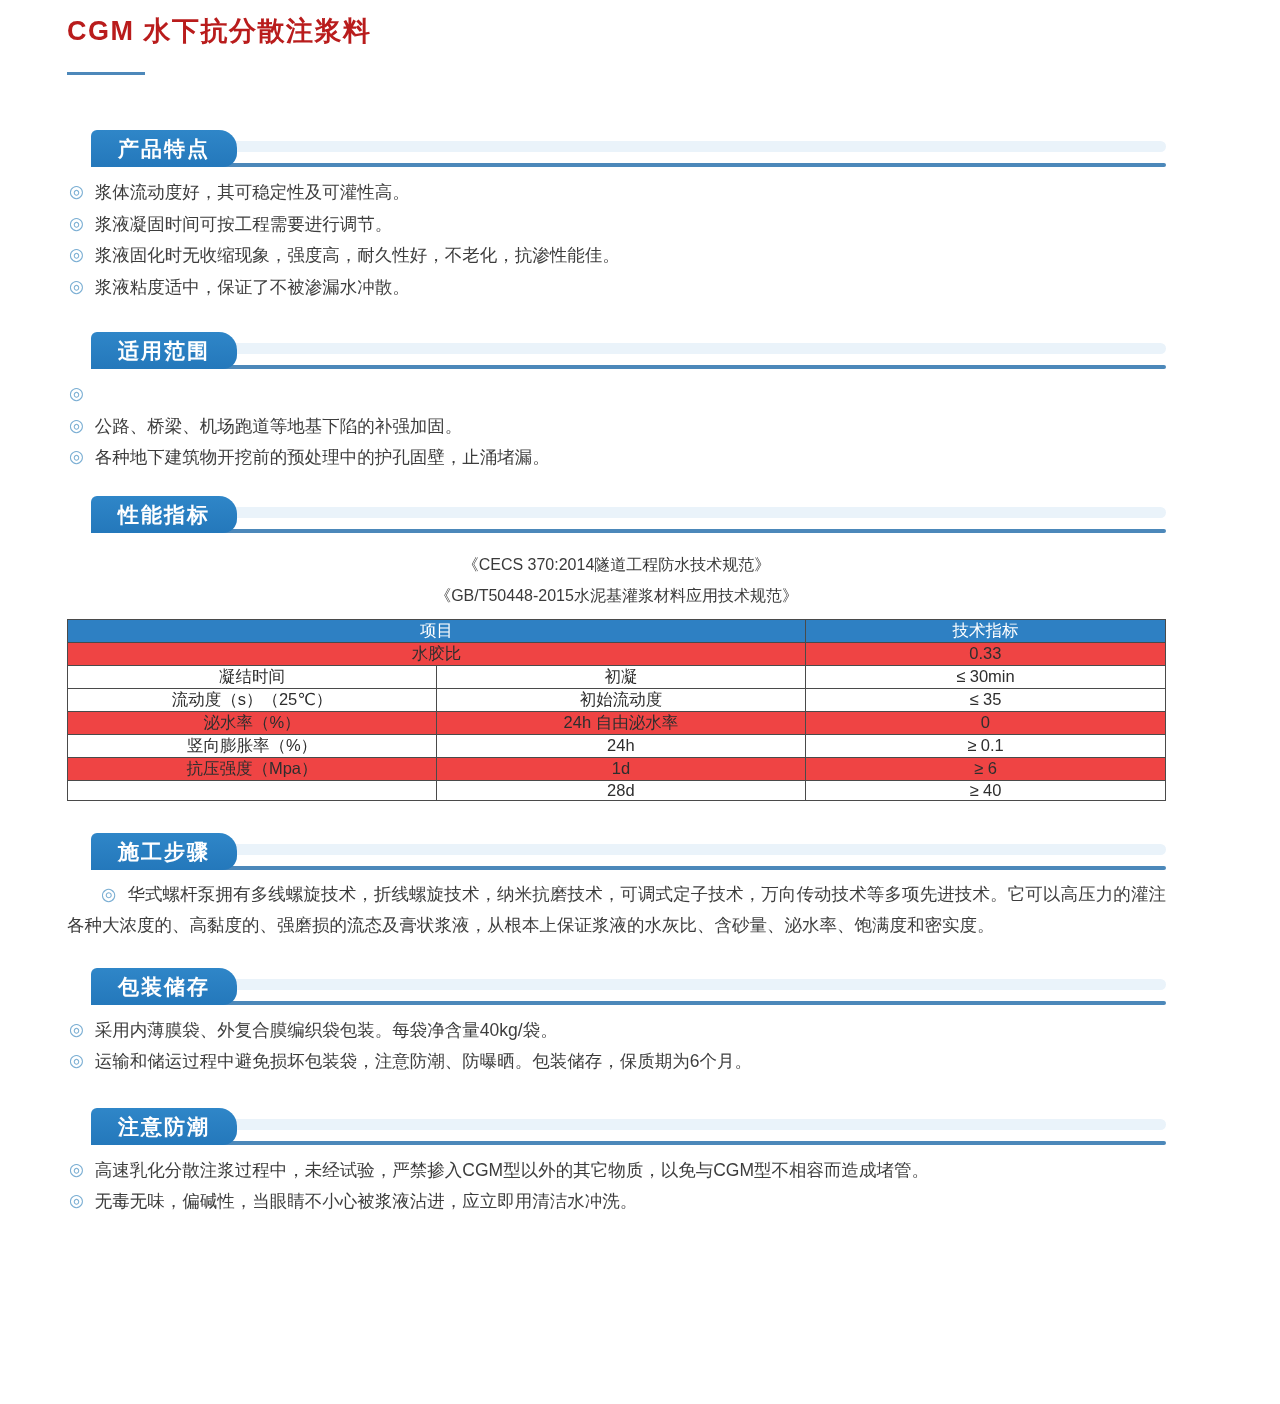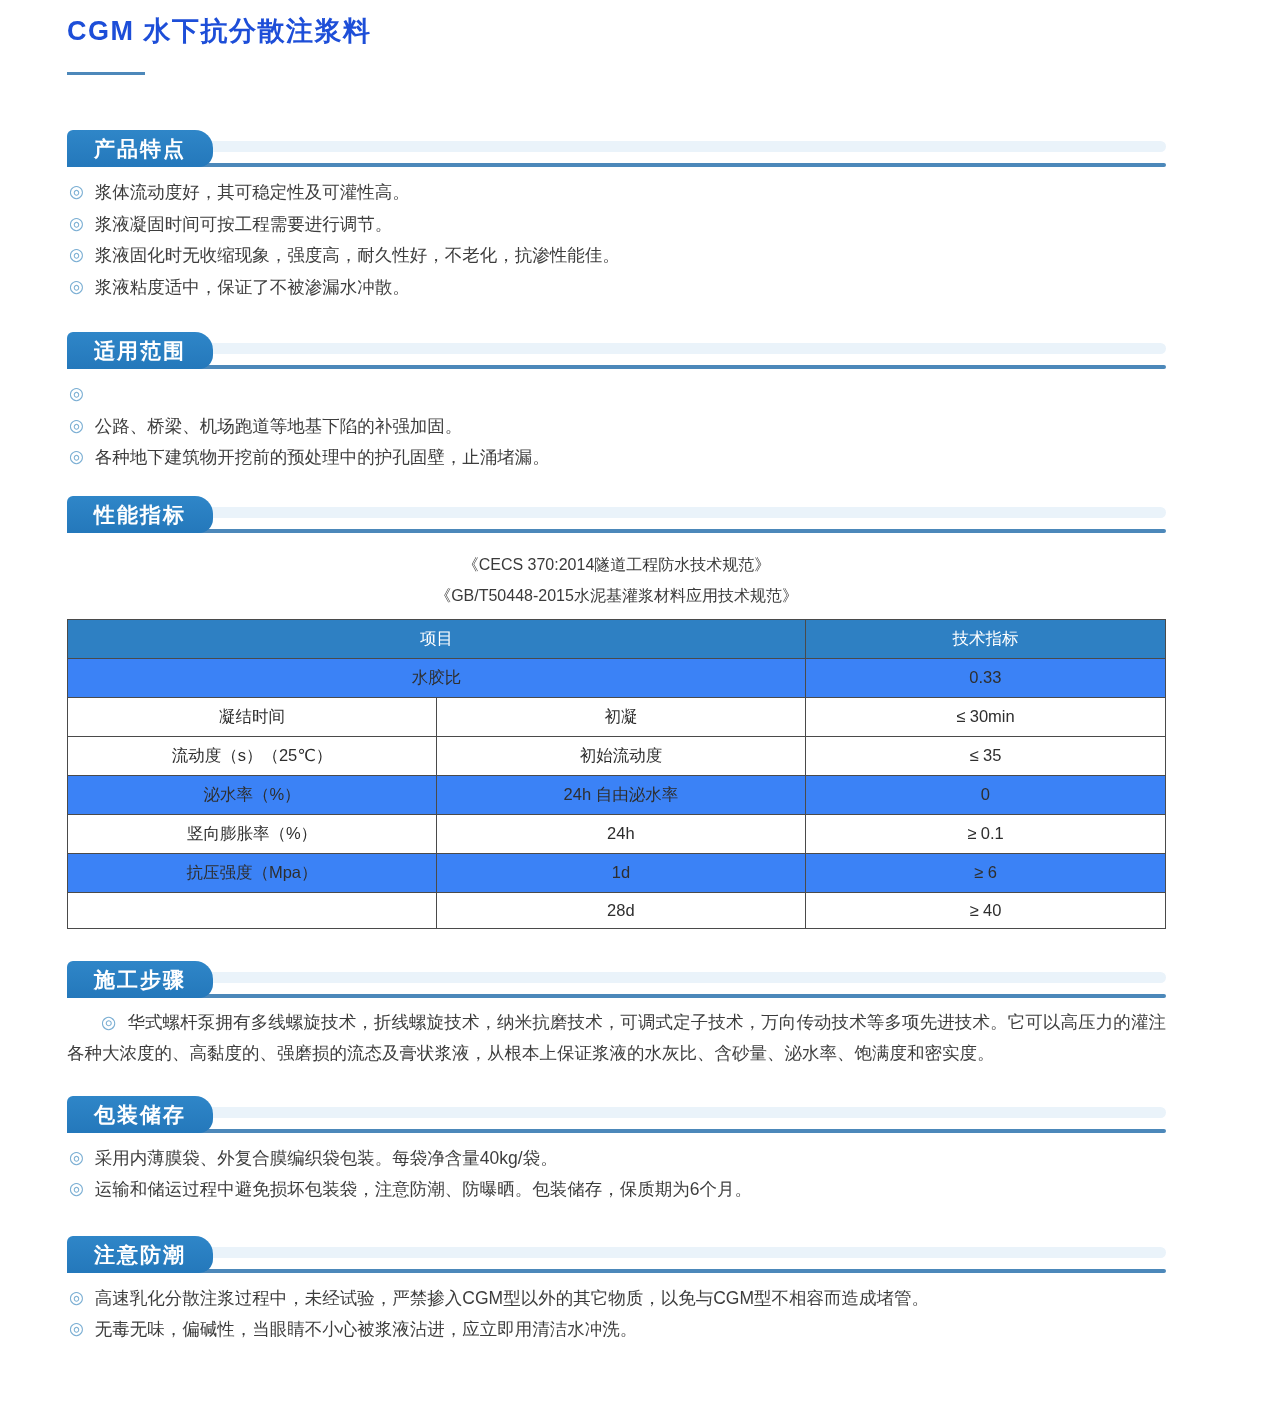--- a/index.html
+++ b/index.html
@@ -8,29 +8,29 @@
     width: 1280px; height: 1404px;
     background: #ffffff;
     font-family: "Liberation Sans", "DejaVu Sans", sans-serif;
     color: #3d3d3d;
     overflow: hidden;
   }
   .content { padding: 14px 114px 0 67px; }
 
   
   .page-title {
-    font-size: 27px; font-weight: bold; color: #1d4ed8;
+    font-size: 27px; font-weight: bold; color: #b91c1c;
     letter-spacing: 1.5px; line-height: 34px; margin: 0;
   }
   .title-underline {
     width: 78px; height: 3px; background: #4d88ba; margin-top: 24px;
   }
 
   
-  .sec-head { position: relative; height: 37px; }
+  .sec-head { position: relative; height: 37px; margin-left: 24px; }
   .sec-band {
     position: absolute; left: 10px; right: 0; top: 11px; height: 11px;
     background: #eaf3fa; border-radius: 6px; z-index: 0;
   }
   .sec-rule {
     position: absolute; left: 0; right: 0; bottom: 0; height: 4px;
     background: #4c88ba; border-radius: 2px; z-index: 1;
   }
   .sec-tab {
     position: relative; z-index: 2; display: inline-block;
@@ -58,26 +58,26 @@
 
   
   .standards { margin-top: 16px; text-align: center; }
   .standards div { font-size: 16px; line-height: 31px; color: #3a3a3a; }
 
   
   .spec-table {
     width: 100%; border-collapse: collapse; margin-top: 8px; table-layout: fixed;
   }
   .spec-table th, .spec-table td {
-    border: 1.5px solid #4a4a4a; height: 17px; padding: 8px 4px;
+    border: 1.5px solid #4a4a4a; height: 17px; padding: 0 4px;
     text-align: center; vertical-align: middle;
     font-size: 16.5px; color: #2e2e2e; font-weight: normal;
   }
   .spec-table thead th { background: #2e80c3; color: #ffffff; }
-  .spec-table tr.row-gray td { background: #3b82f6; }
+  .spec-table tr.row-gray td { background: #ef4444; }
 
   
   .paras { margin-top: 9px; }
   .paras p {
     margin: 0; font-size: 17.5px; line-height: 31.5px; color: #3d3d3d;
     text-align: justify; text-indent: 34px;
   }
   .para-icon { color: #7aaed3; margin-right: 11px; }
 </style>
 </head>

